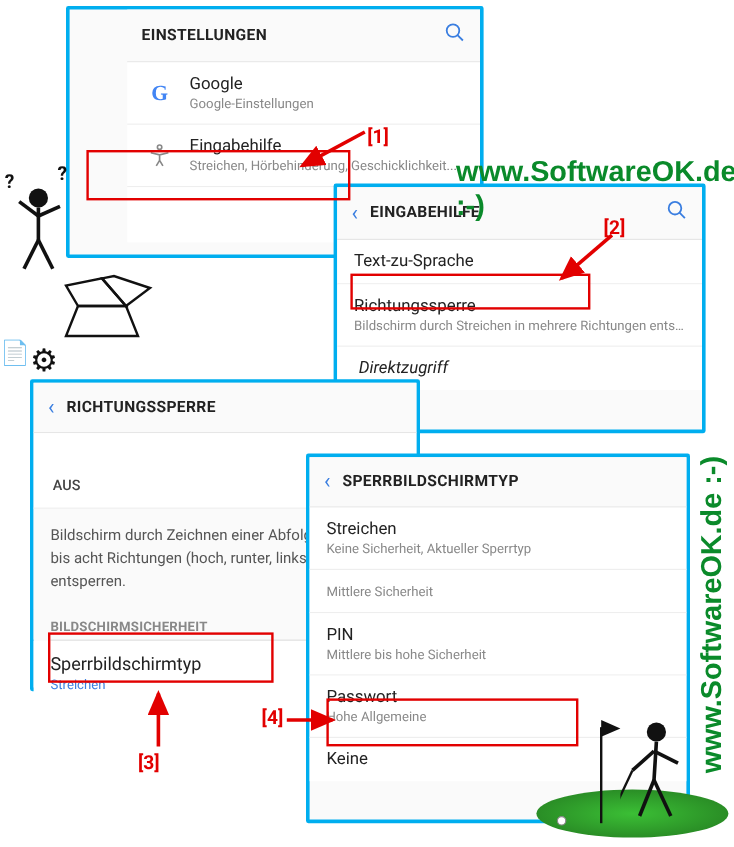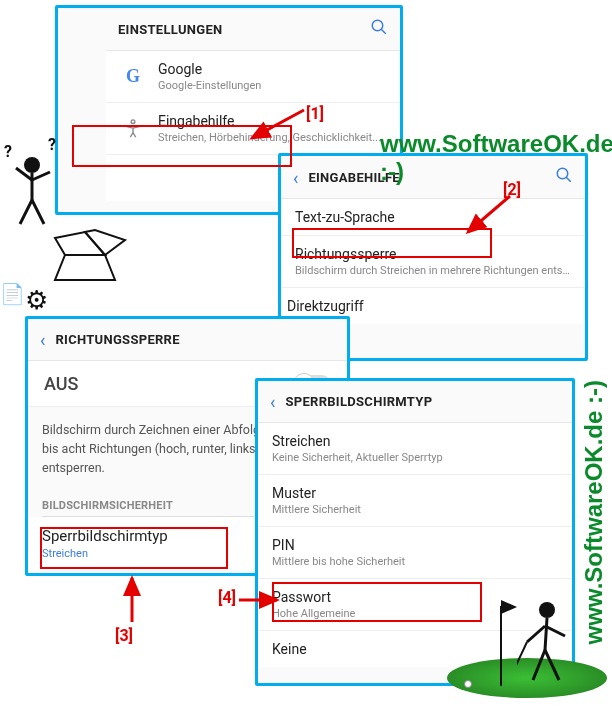--- a/index.html
+++ b/index.html
@@ -29,21 +29,21 @@
   .li-sub { font-size: 11px; color: #888; margin-top: 2px; white-space: nowrap; overflow: hidden; text-overflow: ellipsis; }
   .li-sub.blue { color: #3a7ee0; }
   .icon-circle { width: 26px; height:26px; display:flex; align-items:center; justify-content:center; font-size: 16px; color:#666; }
   .google-g { font-family: Georgia, serif; font-weight:700; color:#4285f4; font-size:18px; }
 
   .desc-block { padding: 14px; font-size: 12.5px; color: #555; background:#fafafa; line-height:1.5; }
   .section-label { font-size: 11px; font-weight:700; color:#888; padding: 8px 14px 4px; background:#fafafa; letter-spacing:.2px;}
   .divider-line { height:1px; background:#ddd; margin-left:14px; }
 
   .toggle-row { display:flex; align-items:center; justify-content:space-between; padding: 12px 16px; background:#fff; border-bottom:1px solid #eee;}
-  .toggle-label { font-size:18px; color:#444; font-weight:500;}
+  .toggle-label { font-size:12px; color:#444; font-weight:500;margin-top:24px;}
   .toggle {
     width: 36px; height: 18px; border-radius: 10px; background: #ddd; position: relative;
   }
   .toggle::after { content:""; position:absolute; width:20px; height:20px; background:#fff; border:1px solid #ccc; border-radius:50%; top:-2px; left:-2px;}
 
   .redbox { position:absolute; border:2.5px solid #e20000; pointer-events:none; }
   .marker { position:absolute; color:#e20000; font-weight:700; font-size:16px; pointer-events:none; }
   .arrow { position:absolute; pointer-events:none; }
 
   .watermark { position:absolute; color:#0a8a2a; font-weight:700; font-family: "Comic Sans MS", cursive, sans-serif; font-size:24px; pointer-events:none; }
@@ -109,21 +109,21 @@
         </svg>
     </span>
   </div>
   <div class="list-item noicon">
     <div class="li-title">Text-zu-Sprache</div>
   </div>
   <div class="list-item noicon">
     <div class="li-title">Richtungssperre</div>
     <div class="li-sub">Bildschirm durch Streichen in mehrere Richtungen entsperren.</div>
   </div>
-  <div class="list-item noicon" style="border-bottom:none; padding-left:24px;">
+  <div class="list-item noicon" style="border-bottom:none; padding-left:36px;font-style:italic;">
     <div class="li-title" style="margin-left:-18px;">Direktzugriff</div>
   </div>
 </div>
 
 <div class="panel" style="left:25px; top:316px; width:325px; height:260px;">
   <div class="panel-header">
     <span class="back-chevron">‹</span>
     <span class="panel-title">RICHTUNGSSPERRE</span>
   </div>
   <div class="toggle-row">
@@ -142,21 +142,20 @@
 <div class="panel" style="left:255px; top:378px; width:320px; height:308px;">
   <div class="panel-header">
     <span class="back-chevron">‹</span>
     <span class="panel-title">SPERRBILDSCHIRMTYP</span>
   </div>
   <div class="list-item noicon">
     <div class="li-title">Streichen</div>
     <div class="li-sub">Keine Sicherheit, Aktueller Sperrtyp</div>
   </div>
   <div class="list-item noicon">
-    <div class="li-title">Muster</div>
     <div class="li-sub">Mittlere Sicherheit</div>
   </div>
   <div class="list-item noicon">
     <div class="li-title">PIN</div>
     <div class="li-sub">Mittlere bis hohe Sicherheit</div>
   </div>
   <div class="list-item noicon">
     <div class="li-title">Passwort</div>
     <div class="li-sub">Hohe Allgemeine</div>
   </div>

